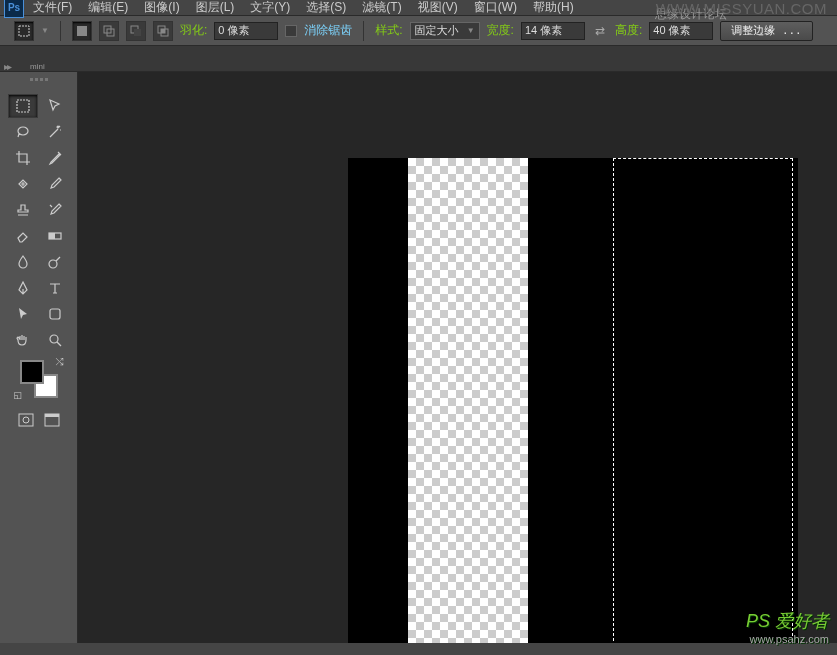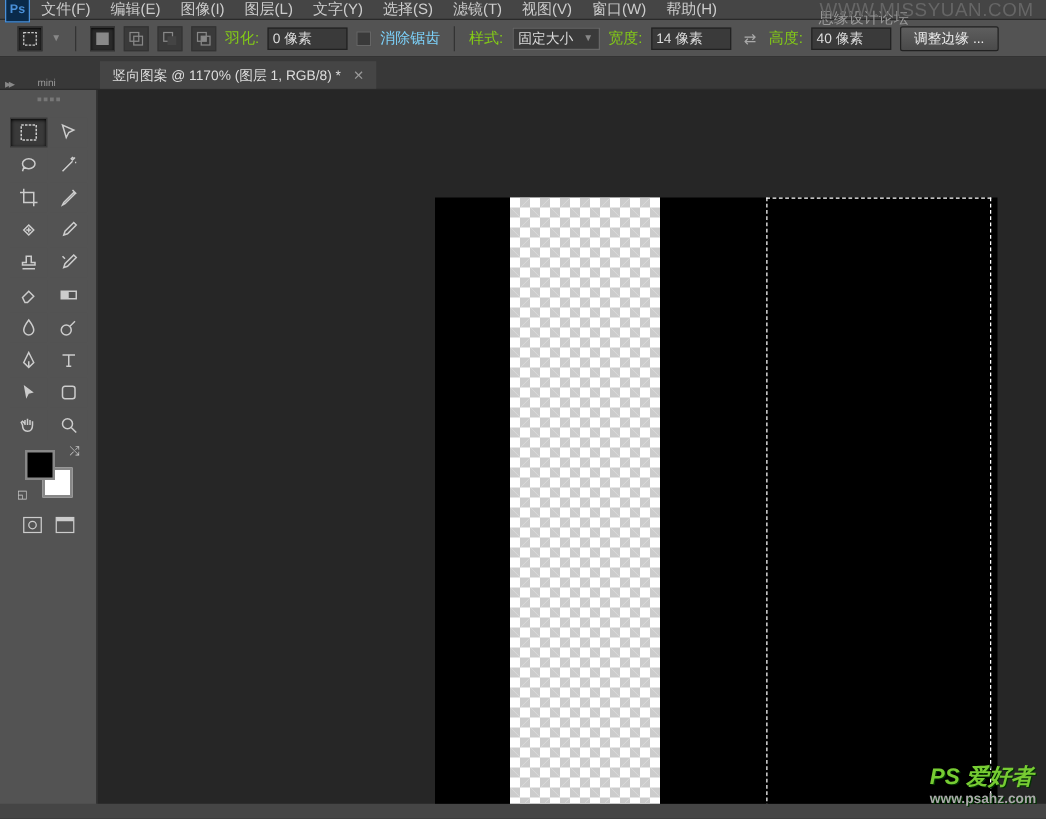--- a/index.html
+++ b/index.html
@@ -9,21 +9,21 @@
 .menu-item { padding: 15px 7px; cursor: pointer; }
 .forum-txt { position: absolute; right: 110px; top: 6px; color: #999; font-size: 12px; margin-left: 16px; }
 .missyuan { position: absolute; right: 10px; top: 0; color: #666; font-size: 15px; letter-spacing: 0.5px; }
 .optbar { height: 30px; background: #535353; display: flex; align-items: center; padding: 0 14px; gap: 7px; border-bottom: 1px solid #2a2a2a; }
 .ob-ico { width: 20px; height: 20px; border: 1px solid #333; background: #3a3a3a; display: flex; align-items: center; justify-content: center; }
 .ob-ico.sel { background: #2a2a2a; box-shadow: inset 0 1px 2px #000; }
 .divider { width: 1px; height: 20px; background: #333; margin: 0 4px; }
 .ob-label { color: #84cc16; white-space: nowrap; }
 .ob-input { width: 64px; height: 18px; background: #3a3a3a; border: 1px solid #222; color: #ddd; padding: 4px 3px; font-size: 11px; }
 .ob-select { width: 70px; height: 18px; background: #3a3a3a; border: 1px solid #666; color: #ddd; padding: 0 4px; font-size: 11px; display: flex; align-items: center; justify-content: space-between; }
-.ob-btn { height: 20px; background: linear-gradient(#5e5e5e,#4a4a4a); border: 1px solid #222; color: #eee; padding: 0 10px; font-size: 11px; display: flex; align-items: center; border-radius: 2px; cursor: pointer; }
+.ob-btn { height: 20px; background: linear-gradient(#5e5e5e,#4a4a4a); border: 1px solid #222; color: #eee; padding: 0 10px; font-size: 11px; display: flex; align-items: center; border-radius: 2px; cursor: pointer; font-family: Liberation Mono, monospace; }
 .caret { font-size: 8px; color: #888; }
 .chk { width: 12px; height: 12px; border: 1px solid #666; background: #3a3a3a; }
 .swap-ico { width: 16px; height: 16px; display: flex; align-items: center; justify-content: center; color: #aaa; }
 .tabbar { height: 26px; background: #383838; display: flex; align-items: flex-end; padding-left: 80px; border-bottom: 1px solid #2a2a2a; }
 .tab-dots { position: absolute; left: 4px; top: 61px; color: #888; font-size: 10px; letter-spacing: -2px; }
 .tab-lbl { position: absolute; left: 30px; top: 62px; color: #999; font-size: 8px; }
 .doc-tab { height: 22px; background: #454545; padding: 3px 10px; display: flex; align-items: center; gap: 10px; font-size: 11px; color: #ddd; }
 .doc-tab .close { color: #999; cursor: pointer; font-size: 14px; line-height: 10px; }
 .content { display: flex; height: calc(100% - 84px); }
 .toolcol { width: 78px; background: #535353; display: flex; flex-direction: column; align-items: center; padding-top: 6px; border-right: 1px solid #2a2a2a; position: relative; }
@@ -42,21 +42,21 @@
 .sw-swap { position: absolute; top: -4px; right: -6px; font-size: 10px; color: #ccc; }
 .tool-bottom { margin-top: 12px; display: flex; gap: 4px; }
 .ql { width: 22px; height: 20px; display: flex; align-items: center; justify-content: center; }
 .canvas-area { flex: 1; background: #262626; position: relative; overflow: hidden; }
 .artboard { position: absolute; left: 270px; top: 86px; width: 450px; height: 498px; }
 .black-left { position: absolute; left: 0; top: 0; width: 60px; height: 100%; background: #000; }
 .black-right { position: absolute; left: 180px; top: 0; width: 270px; height: 100%; background: #000; }
 .transparent-strip { position: absolute; left: 60px; top: 0; width: 120px; height: 100%; background-image: linear-gradient(45deg,#ccc 25%,transparent 25%),linear-gradient(-45deg,#ccc 25%,transparent 25%),linear-gradient(45deg,transparent 75%,#ccc 75%),linear-gradient(-45deg,transparent 75%,#ccc 75%); background-size: 16px 16px; background-position: 0 0,0 8px,8px -8px,-8px 0; background-color: #fff; }
 .selection { position: absolute; left: 265px; top: 0; width: 180px; height: 100%; border: 1.5px dashed #fff; pointer-events: none; animation: march 1s linear infinite; }
 @keyframes march { to { border-color: #ddd; } }
-.watermark { position: absolute; right: 8px; bottom: 10px; color: #7c3; font-size: 18px; font-weight: bold; font-style: italic; text-shadow: 1px 1px 0 #030; }
+.watermark { position: absolute; right: 8px; bottom: 10px; color: #7c3; font-size: 18px; font-weight: normal; font-style: italic; text-shadow: 1px 1px 0 #030; }
 .watermark small { display: block; font-size: 11px; color: #aaa; font-style: normal; text-align: right; }
 </style>
 </head>
 <body>
 
 <div class="menubar">
   <div class="ps-icon">Ps</div>
   <div class="menu-item">文件(F)</div>
   <div class="menu-item">编辑(E)</div>
   <div class="menu-item">图像(I)</div>
@@ -117,24 +117,20 @@
   <input class="ob-input" value="14 像素" style="">
   <div class="swap-ico">⇄</div>
   <span class="ob-label">高度:</span>
   <input class="ob-input" value="40 像素" style="">
   <div class="ob-btn">调整边缘 ...</div>
 </div>
 
 <div class="tabbar">
   <span class="tab-dots">▸▸</span>
   <span class="tab-lbl">mini</span>
-  <div class="doc-tab">
-    <span>竖向图案 @ 1170% (图层 1, RGB/8) *</span>
-    <span class="close">×</span>
-  </div>
 </div>
 
 <div class="content">
   <div class="toolcol">
     <div class="tool-head">
         <span></span>
         <span></span>
         <span></span>
         <span></span>
       </div>

